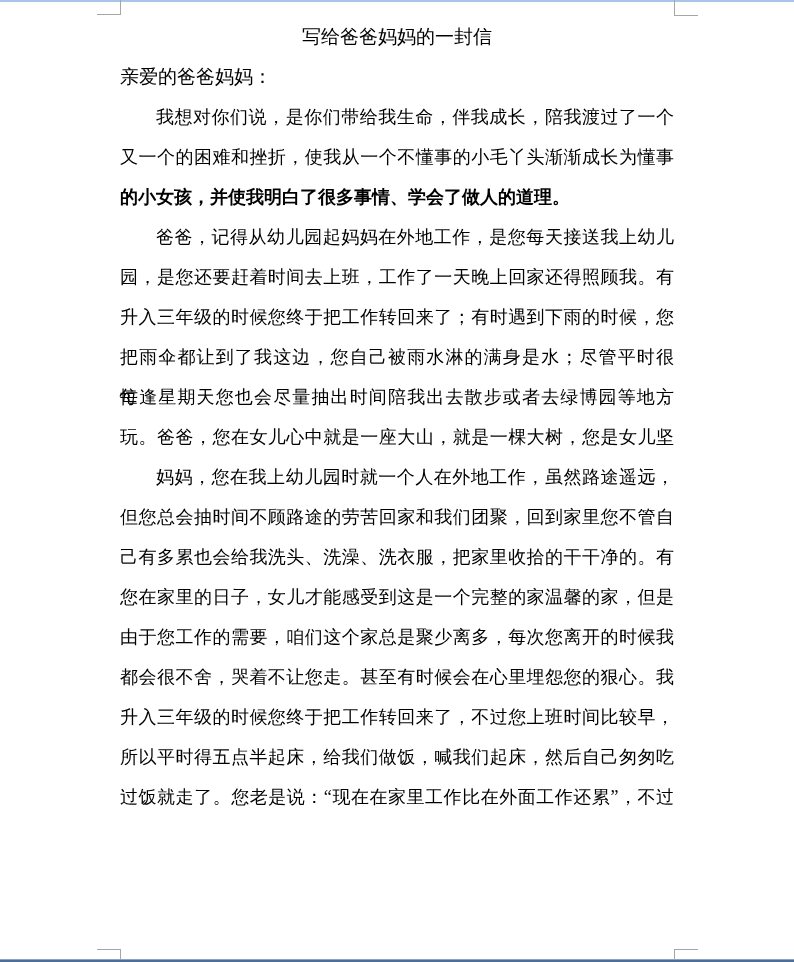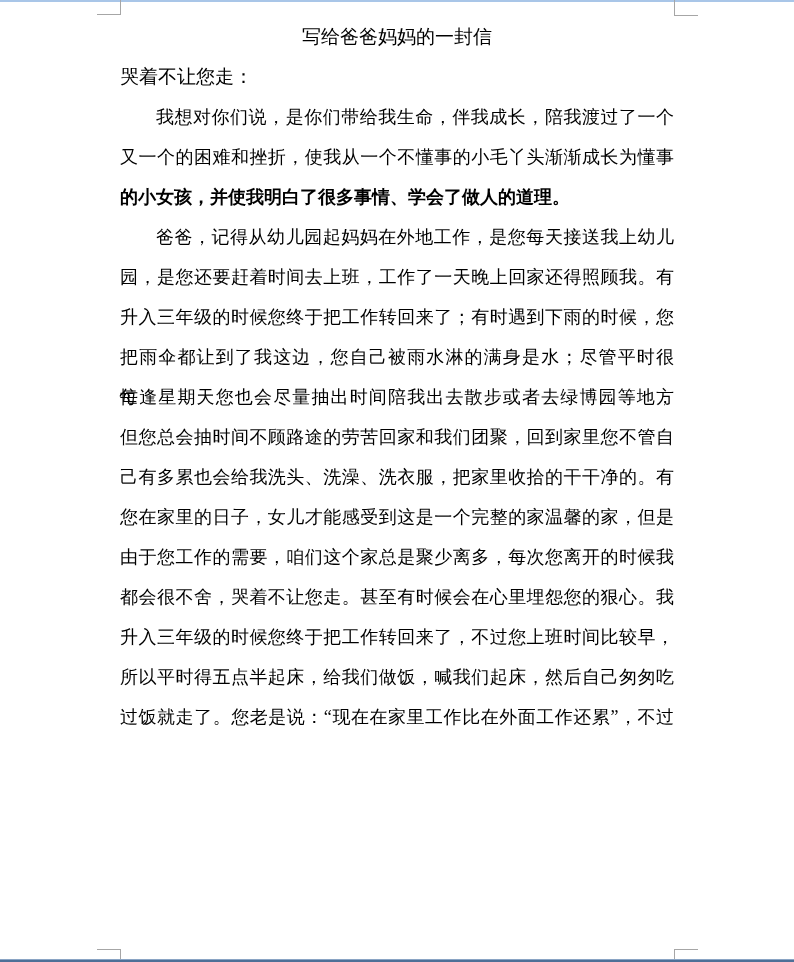--- a/index.html
+++ b/index.html
@@ -82,32 +82,34 @@
 
 <div class="top-edge"></div>
 
 <div class="crop tl"></div>
 <div class="crop tr"></div>
 <div class="crop bl"></div>
 <div class="crop br"></div>
 
 <div class="text-area">
   <div class="title-line">写给爸爸妈妈的一封信</div>
-  <div class="salutation-line">哭着不让您走：</div>
+  <div class="salutation-line">亲爱的爸爸妈妈：</div>
 
   <div class="line first">我想对你们说，是你们带给我生命，伴我成长，陪我渡过了一个</div>
   <div class="line">又一个的困难和挫折，使我从一个不懂事的小毛丫头渐渐成长为懂事</div>
   <div class="line end">的小女孩，并使我明白了很多事情、学会了做人的道理。</div>
 
   <div class="line first">爸爸，记得从幼儿园起妈妈在外地工作，是您每天接送我上幼儿</div>
   <div class="line">园，是您还要赶着时间去上班，工作了一天晚上回家还得照顾我。有</div>
   <div class="line">升入三年级的时候您终于把工作转回来了；有时遇到下雨的时候，您</div>
   <div class="line">把雨伞都让到了我这边，您自己被雨水淋的满身是水；尽管平时很忙，</div>
   <div class="line">每逢星期天您也会尽量抽出时间陪我出去散步或者去绿博园等地方</div>
+  <div class="line">玩。爸爸，您在女儿心中就是一座大山，就是一棵大树，您是女儿坚</div>
 
+  <div class="line first">妈妈，您在我上幼儿园时就一个人在外地工作，虽然路途遥远，</div>
   <div class="line">但您总会抽时间不顾路途的劳苦回家和我们团聚，回到家里您不管自</div>
   <div class="line">己有多累也会给我洗头、洗澡、洗衣服，把家里收拾的干干净的。有</div>
   <div class="line">您在家里的日子，女儿才能感受到这是一个完整的家温馨的家，但是</div>
   <div class="line">由于您工作的需要，咱们这个家总是聚少离多，每次您离开的时候我</div>
   <div class="line">都会很不舍，哭着不让您走。甚至有时候会在心里埋怨您的狠心。我</div>
   <div class="line">升入三年级的时候您终于把工作转回来了，不过您上班时间比较早，</div>
   <div class="line">所以平时得五点半起床，给我们做饭，喊我们起床，然后自己匆匆吃</div>
   <div class="line">过饭就走了。您老是说：“现在在家里工作比在外面工作还累”，不过</div>
 </div>
 

